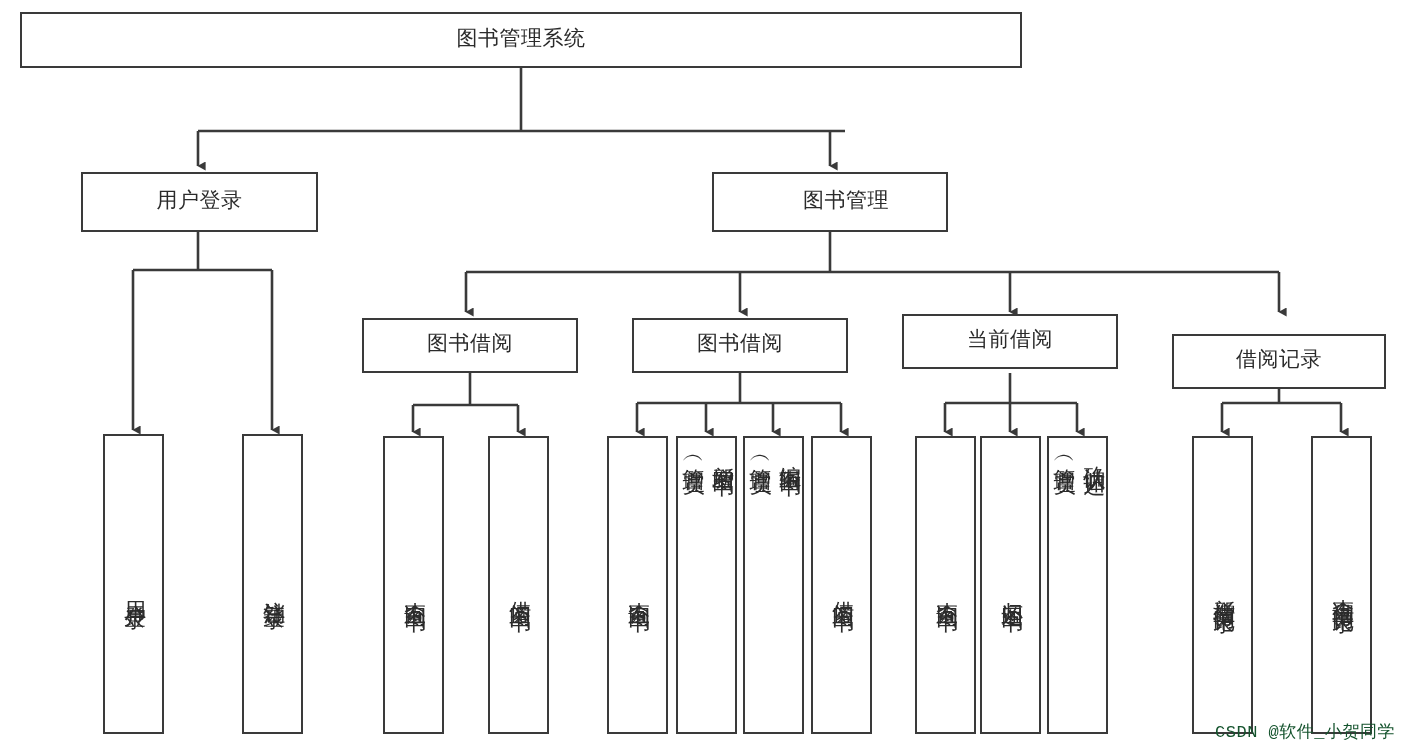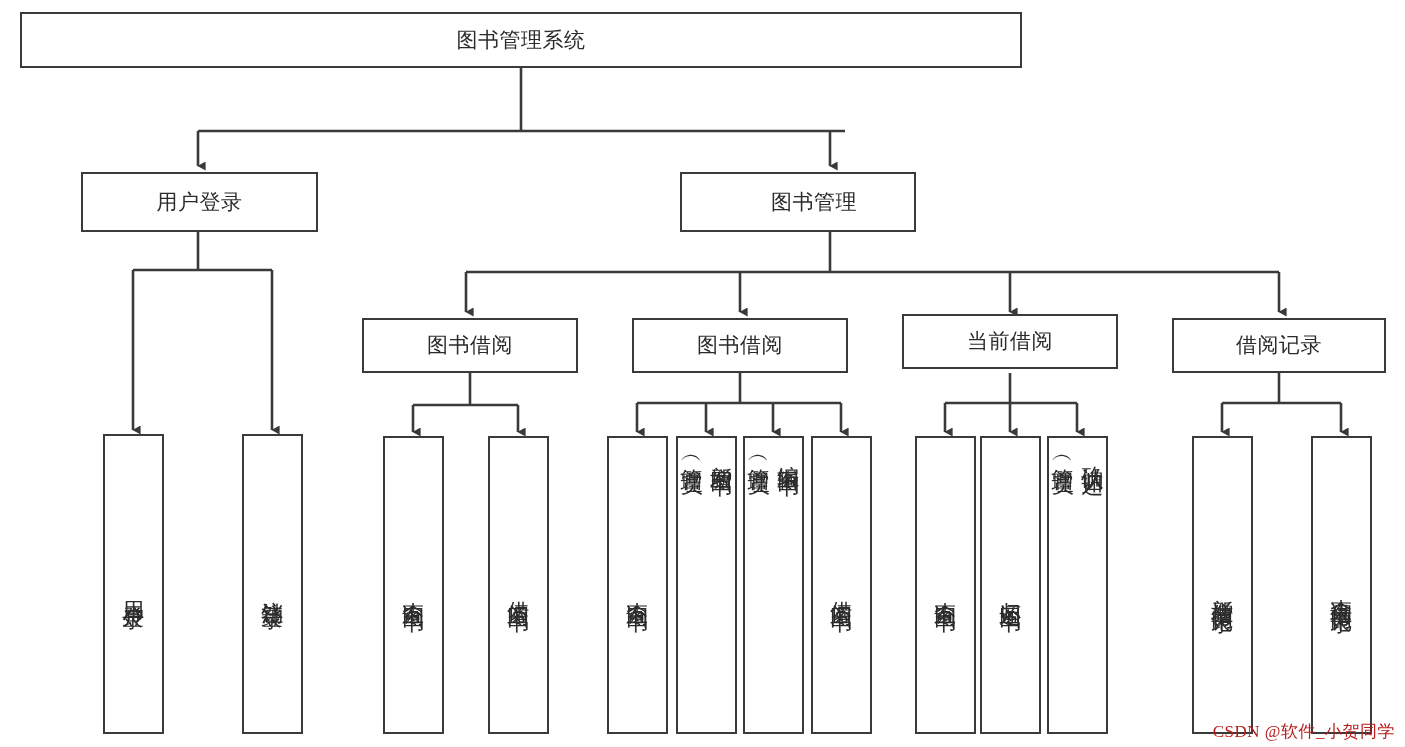--- a/index.html
+++ b/index.html
@@ -5,21 +5,21 @@
   html, body {
     margin: 0;
     padding: 0;
     background: #ffffff;
   }
   #canvas {
     position: relative;
     width: 1405px;
     height: 747px;
     background: #ffffff;
-    font-family: Liberation Serif, serif;
+    font-family: Liberation Mono, monospace;
     overflow: hidden;
   }
   svg.lines {
     position: absolute;
     left: 0;
     top: 0;
     width: 1405px;
     height: 747px;
     pointer-events: none;
   }
@@ -55,21 +55,21 @@
     text-align: left;
   }
   .node.leaf.center .lbl {
     align-self: center;
   }
   .watermark {
     position: absolute;
     right: 10px;
     bottom: 4px;
     font-size: 17px;
-    color: #b91c1c;
+    color: #14532d;
     letter-spacing: 0.5px;
     white-space: nowrap;
   }
 </style>
 </head>
 <body>
 
 <div id="canvas">
 
   <svg class="lines" viewBox="0 0 1405 747">
@@ -122,34 +122,34 @@
     </g>
   </svg>
 
   <div class="node" style="left:20px; top:12px; width:1002px; height:56px;">
     <span class="lbl">图书管理系统</span>
   </div>
 
   <div class="node" style="left:81px; top:172px; width:237px; height:60px;">
     <span class="lbl">用户登录</span>
   </div>
-  <div class="node" style="left:680px; top:172px; width:236px; height:60px;padding-left:32px;">
+  <div class="node" style="left:712px; top:172px; width:236px; height:60px;padding-left:32px;">
     <span class="lbl">图书管理</span>
   </div>
 
   <div class="node" style="left:362px; top:318px; width:216px; height:55px;">
     <span class="lbl">图书借阅</span>
   </div>
   <div class="node" style="left:632px; top:318px; width:216px; height:55px;align-items:center;">
     <span class="lbl">图书借阅</span>
   </div>
   <div class="node" style="left:902px; top:314px; width:216px; height:55px;">
     <span class="lbl">当前借阅</span>
   </div>
-  <div class="node" style="left:1172px; top:318px; width:214px; height:55px;">
+  <div class="node" style="left:1172px; top:334px; width:214px; height:55px;">
     <span class="lbl">借阅记录</span>
   </div>
 
   <div class="node leaf center" style="left:103px; top:434px; width:61px; height:300px;">
     <span class="lbl">用户登录</span>
   </div>
   <div class="node leaf center" style="left:242px; top:434px; width:61px; height:300px;">
     <span class="lbl">注销登录</span>
   </div>
 

